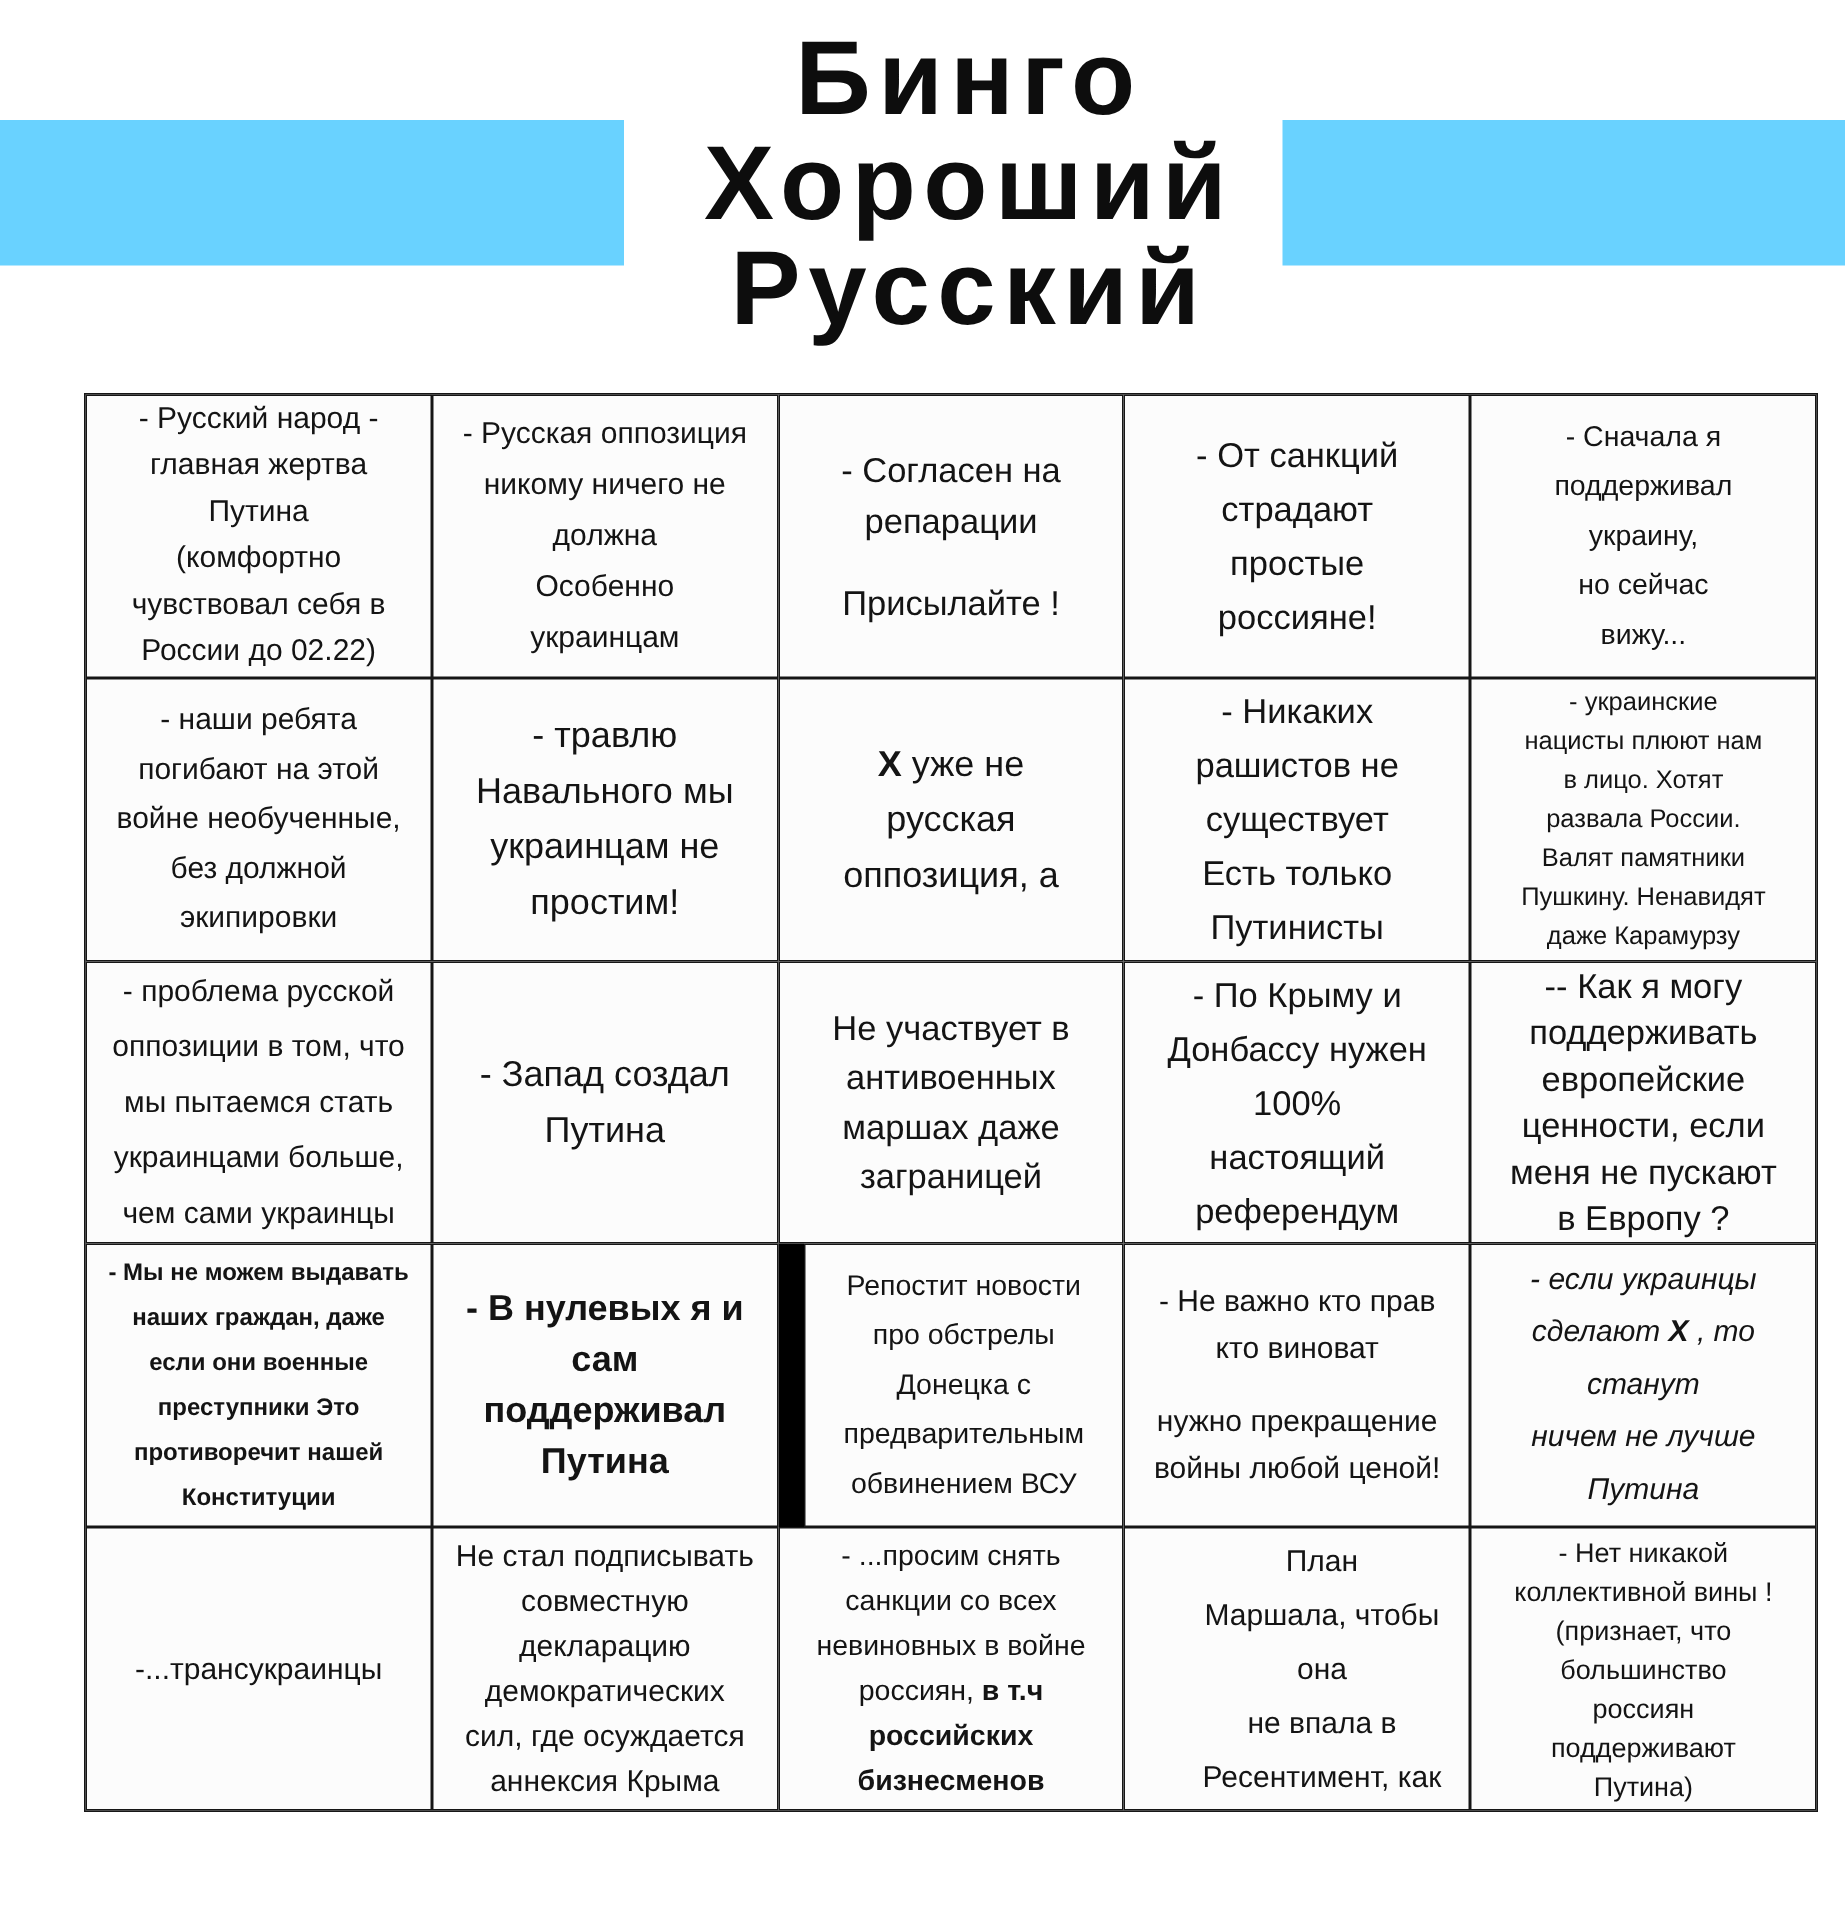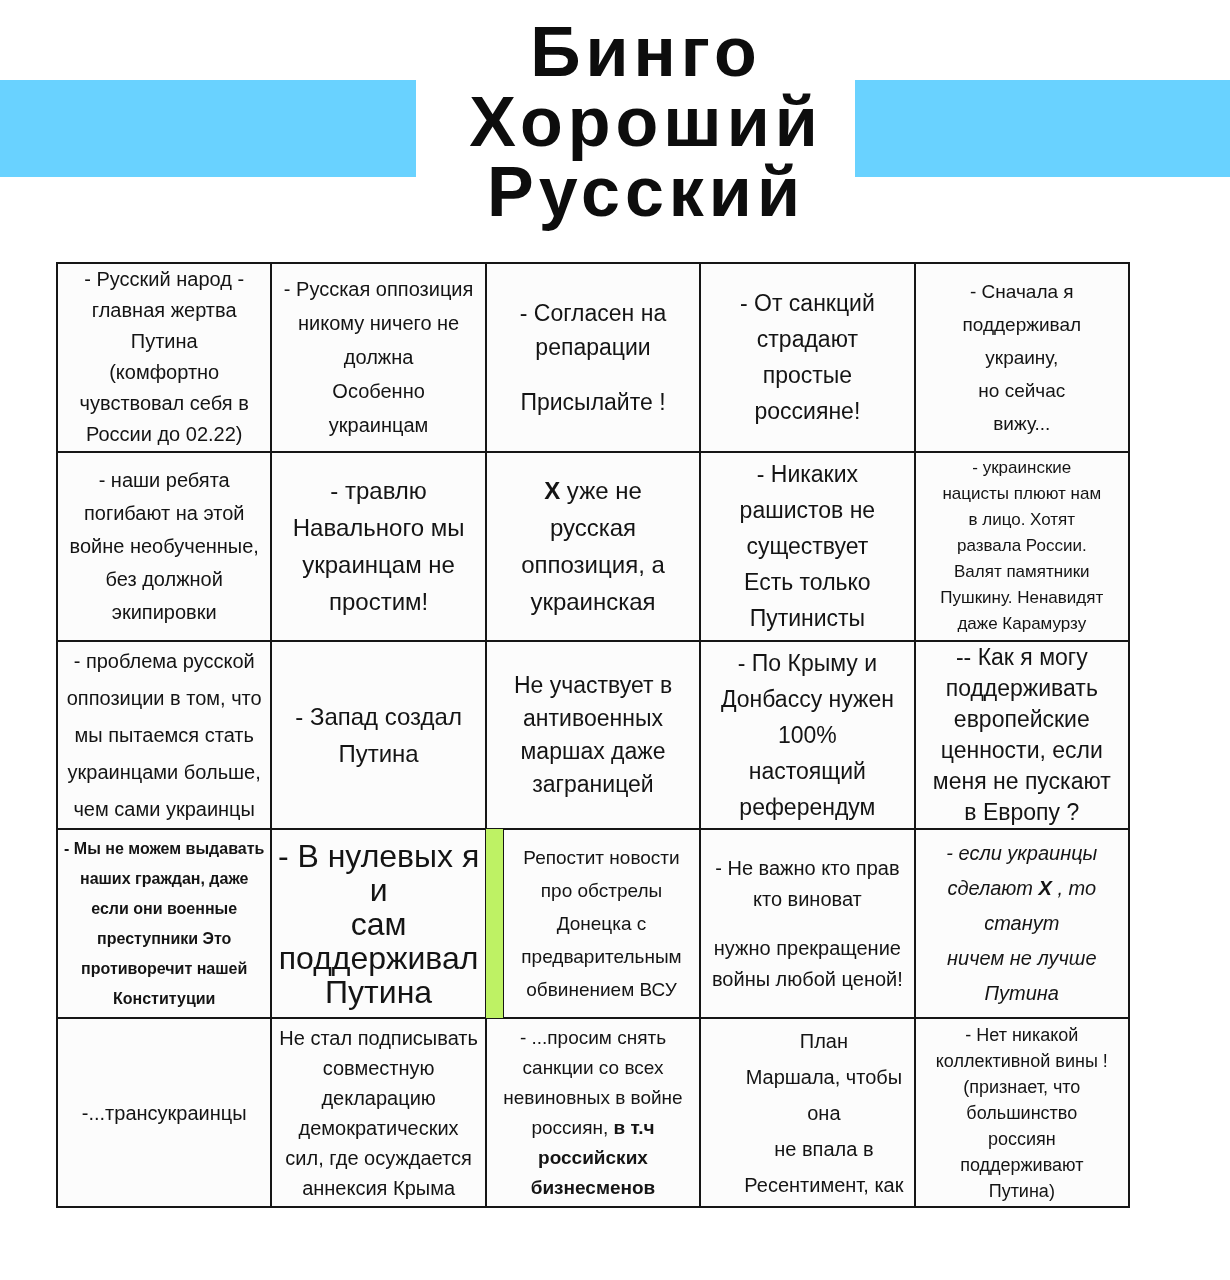--- a/index.html
+++ b/index.html
@@ -31,28 +31,28 @@
     line-height: 70px;
     letter-spacing: 5px;
     color: #0d0d0d;
     z-index: 2;
     padding-left: 31px;
   }
   .grid {
     position: absolute;
     left: 56px;
     top: 262px;
-    width: 1074px;
+    width: 1156px;
     height: 946px;
     display: grid;
     grid-template-columns: repeat(5, 1fr);
     grid-template-rows: repeat(5, 1fr);
     border: 1.6px solid #161616;
     box-sizing: border-box;
-    background: #bef264;
+    background: #000000;
   }
   .cell {
     border: 1.4px solid #161616;
     box-sizing: border-box;
     display: flex;
     flex-direction: column;
     justify-content: center;
     align-items: center;
     text-align: center;
     padding: 4px 3px;
@@ -121,21 +121,20 @@
       <div class="cell" style="font-size: 24px; line-height: 37px;">
         <div class="line"><span>- травлю</span></div>
         <div class="line"><span>Навального мы</span></div>
         <div class="line"><span>украинцам не</span></div>
         <div class="line"><span>простим!</span></div>
       </div>
       <div class="cell" style="font-size: 24px; line-height: 37px;">
         <div class="line"><span class="b">Х</span><span> уже не</span></div>
         <div class="line"><span>русская</span></div>
         <div class="line"><span>оппозиция, а</span></div>
-        <div class="line"><span>украинская</span></div>
       </div>
       <div class="cell" style="font-size: 23px; line-height: 36px;">
         <div class="line"><span>- Никаких</span></div>
         <div class="line"><span>рашистов не</span></div>
         <div class="line"><span>существует</span></div>
         <div class="line"><span>Есть только</span></div>
         <div class="line"><span>Путинисты</span></div>
       </div>
       <div class="cell" style="font-size: 17px; line-height: 26px;">
         <div class="line"><span>- украинские</span></div>
@@ -179,21 +178,21 @@
         <div class="line"><span>в Европу ?</span></div>
       </div>
       <div class="cell" style="font-size: 16px; line-height: 30px; font-weight: 700;">
         <div class="line"><span>- Мы не можем выдавать</span></div>
         <div class="line"><span>наших граждан, даже</span></div>
         <div class="line"><span>если они военные</span></div>
         <div class="line"><span>преступники Это</span></div>
         <div class="line"><span>противоречит нашей</span></div>
         <div class="line"><span>Конституции</span></div>
       </div>
-      <div class="cell" style="font-size: 32px; line-height: 34px;">
+      <div class="cell" style="font-size: 24px; line-height: 34px; font-weight: bold;">
         <div class="line"><span>- В нулевых я и</span></div>
         <div class="line"><span>сам</span></div>
         <div class="line"><span>поддерживал</span></div>
         <div class="line"><span>Путина</span></div>
       </div>
       <div class="cell" style="font-size: 19px; line-height: 33px; margin-left: 17px;">
         <div class="line"><span>Репостит новости</span></div>
         <div class="line"><span>про обстрелы</span></div>
         <div class="line"><span>Донецка с</span></div>
         <div class="line"><span>предварительным</span></div>

